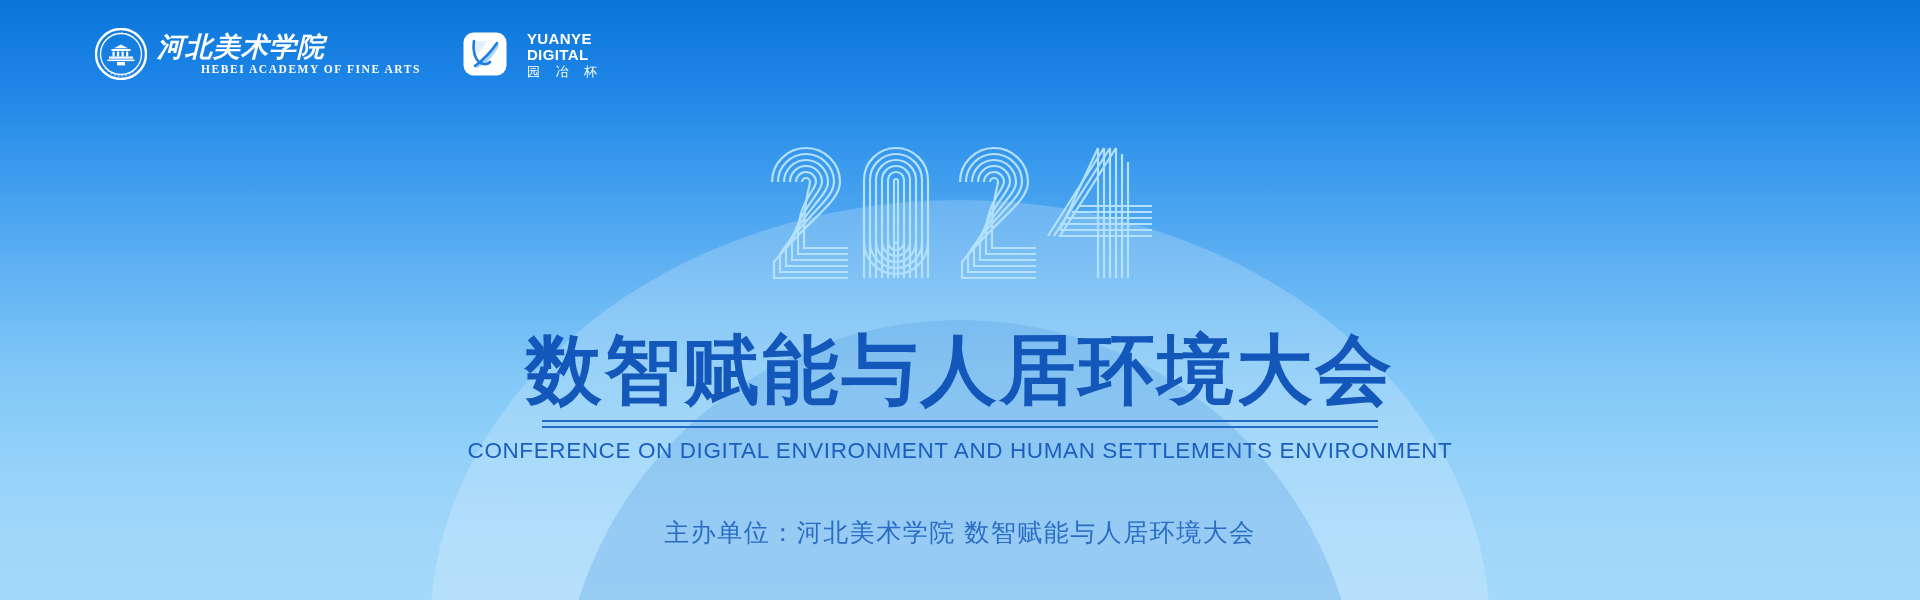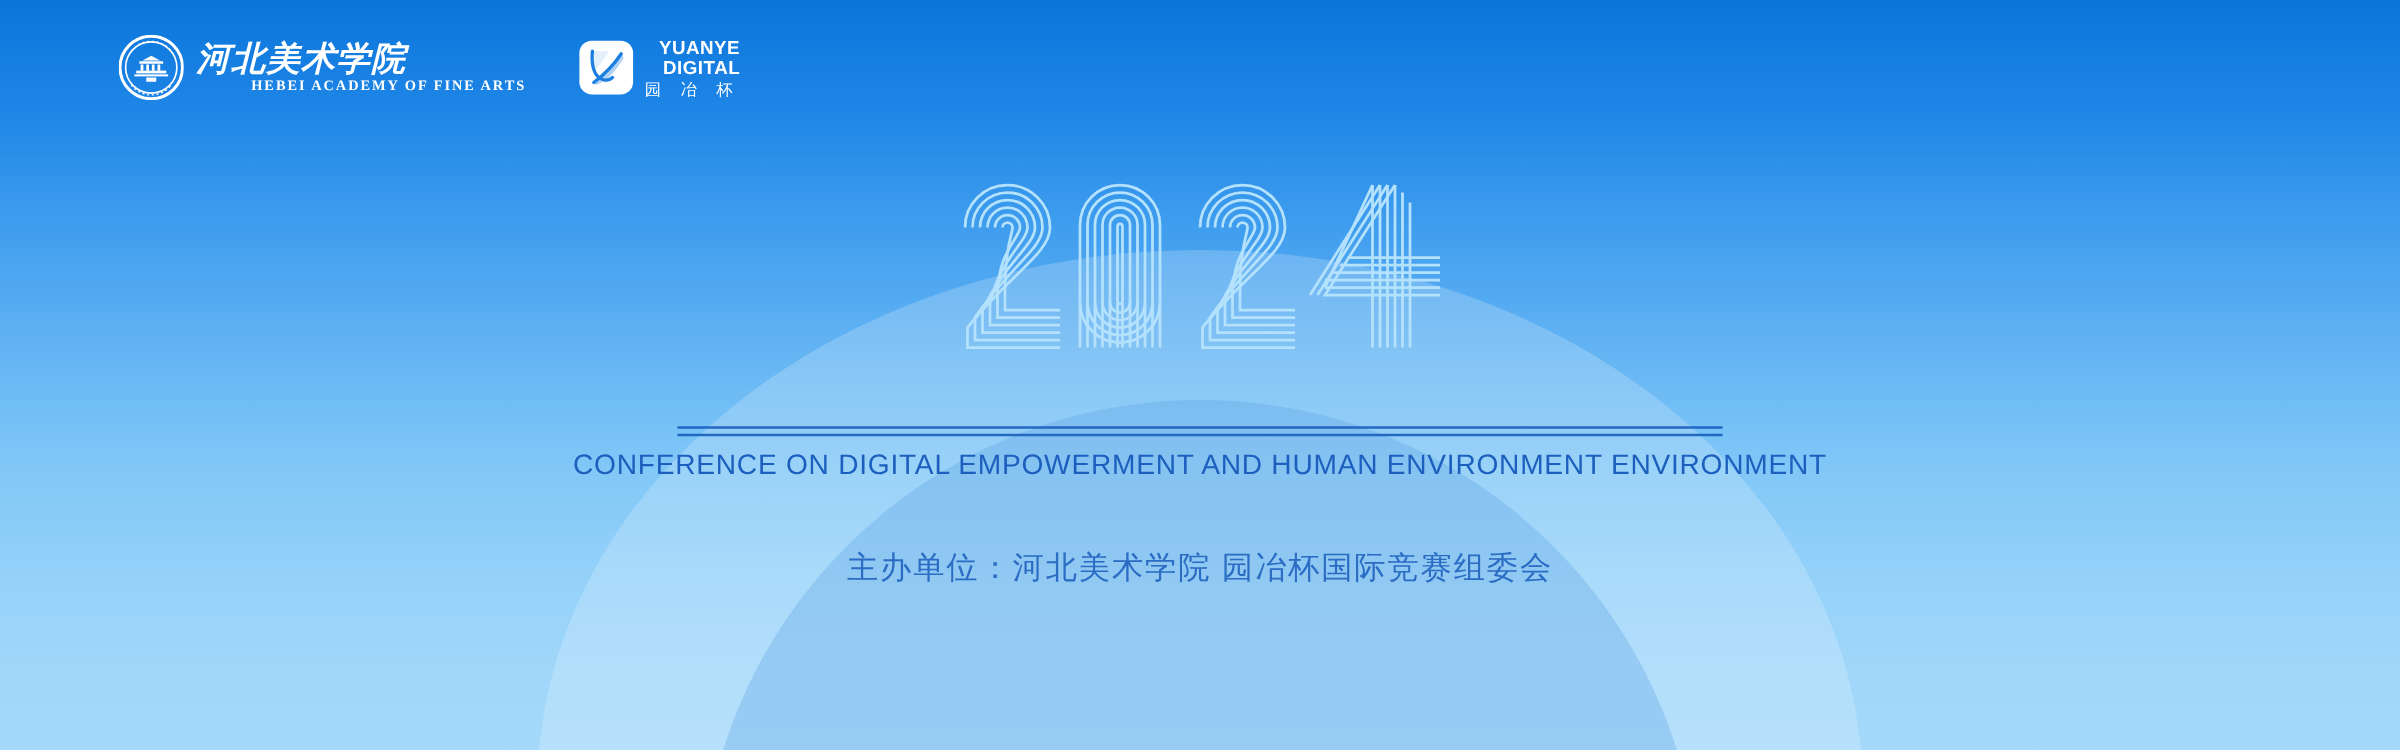--- a/index.html
+++ b/index.html
@@ -51,21 +51,20 @@
 
   
   .logo-bar {
     position: absolute;
     left: 95px;
     top: 28px;
     display: flex;
     align-items: center;
     gap: 42px;
     z-index: 5;
-    text-align: right;
   }
   .logo-hebei {
     display: flex;
     align-items: center;
     gap: 10px;
   }
   .hebei-emblem {
     width: 52px;
     height: 52px;
     flex: 0 0 auto;
@@ -87,21 +86,21 @@
     letter-spacing: 1.55px;
     color: #ffffff;
     white-space: nowrap;
     line-height: 1;
     margin-left: 44px;
   }
 
   .logo-yuanye {
     display: flex;
     align-items: center;
-    gap: 9px;
+    gap: 20px;
   }
   .yuanye-mark {
     width: 44px;
     height: 44px;
     flex: 0 0 auto;
   }
   .yuanye-text {
     display: flex;
     flex-direction: column;
     line-height: 1;
@@ -303,21 +302,22 @@
           <path d="M300 88 L392 88"></path>
           <path d="M306 82 L392 82"></path>
           <path d="M312 76 L392 76"></path>
           <path d="M318 70 L392 70"></path>
         </g>
       </g>
     </svg>
   </div>
 
   <div class="center-block">
+    <h1 class="main-title">数智赋能与人居环境大会</h1>
     <div class="rules">
       <div class="rule"></div>
       <div class="rule second"></div>
     </div>
-    <div class="sub-title">CONFERENCE ON DIGITAL EMPOWERMENT AND HUMAN ENVIRONMENT ENVIRONMENT</div>
-    <div class="organizer">主办单位：河北美术学院  园冶杯国际竞赛组委会</div>
+    <div class="sub-title">CONFERENCE ON DIGITAL ENVIRONMENT AND HUMAN SETTLEMENTS ENVIRONMENT</div>
+    <div class="organizer">主办单位：河北美术学院  数智赋能与人居环境大会</div>
   </div>
 
 </div>
 
 </body></html>

